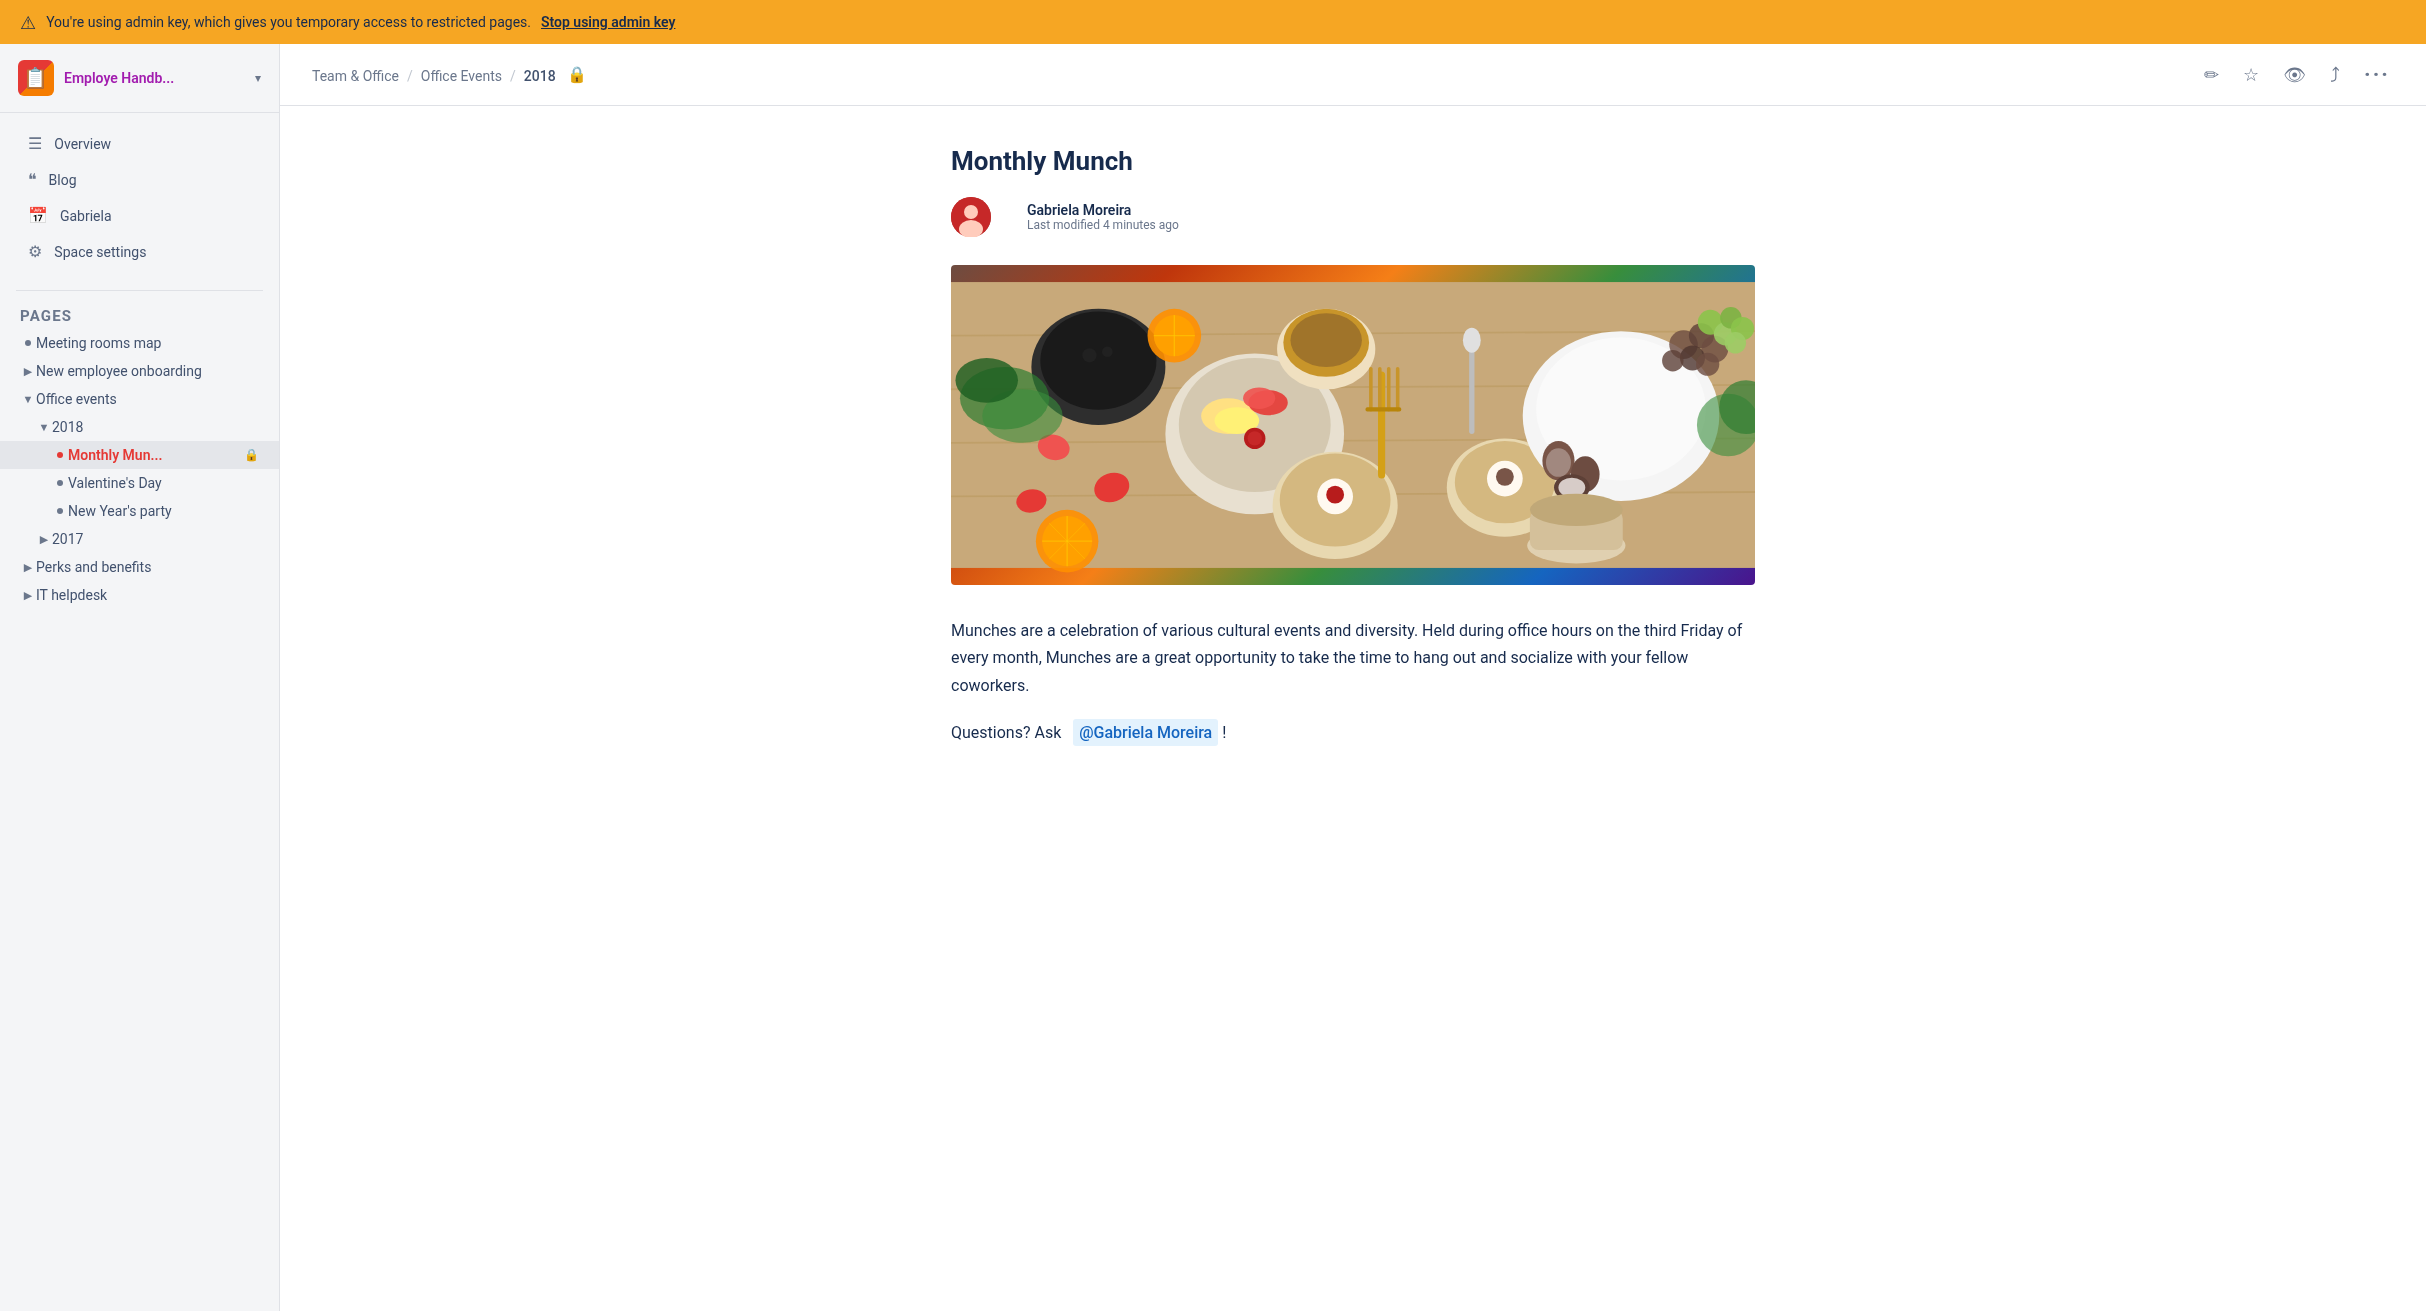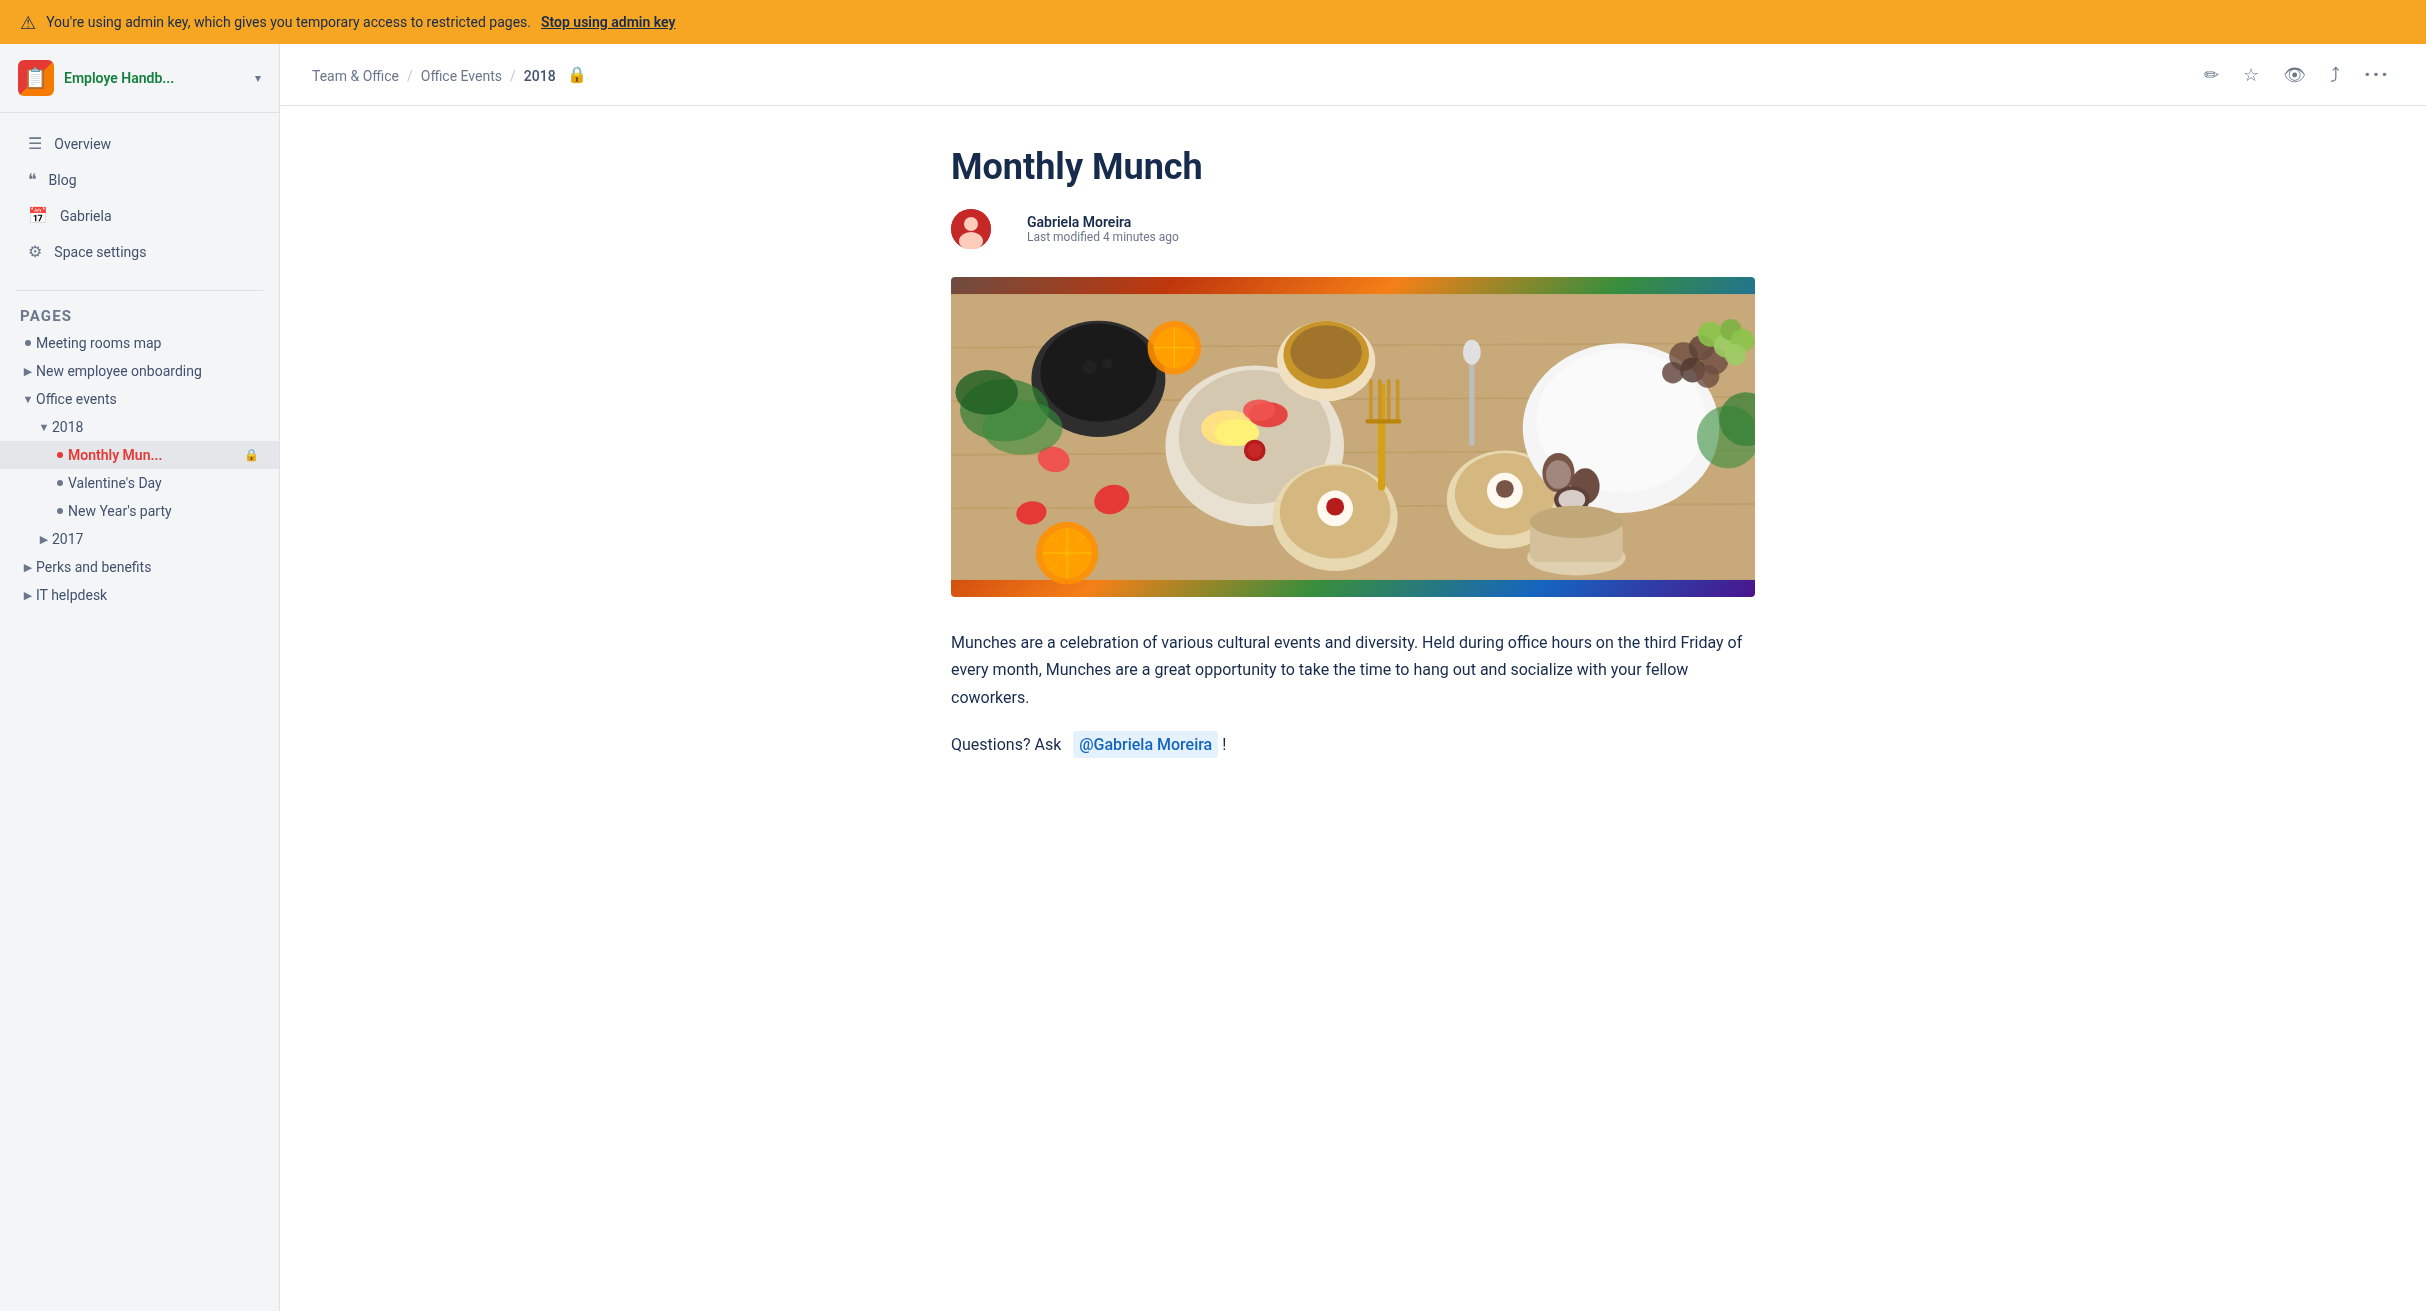--- a/index.html
+++ b/index.html
@@ -47,21 +47,21 @@
     .sidebar-logo {
       width: 36px;
       height: 36px;
       background: linear-gradient(135deg, #e53935 50%, #f57c00 50%);
       border-radius: 6px;
       display: flex;
       align-items: center;
       justify-content: center;
       font-size: 18px;
     }
-    .sidebar-title-text { font-size: 14px; font-weight: 600; color: #15803d; flex: 1; }
+    .sidebar-title-text { font-size: 14px; font-weight: 600; color: #a21caf; flex: 1; }
     .sidebar-chevron { color: #6b778c; font-size: 12px; cursor: pointer; }
 
     .sidebar-nav { padding: 12px 0; }
     .nav-item {
       display: flex;
       align-items: center;
       gap: 12px;
       padding: 8px 20px;
       font-size: 14px;
       color: #42526e;
@@ -148,21 +148,21 @@
 
     
     .content {
       max-width: 900px;
       margin: 0 auto;
       padding: 40px 48px 80px;
       width: 100%;
     }
 
     .page-title {
-      font-size: 36px;
+      font-size: 26px;
       font-weight: 700;
       color: #172b4d;
       margin-bottom: 20px;
       line-height: 1.2;
     }
 
     .author-row {
       display: flex;
       align-items: center;
       gap: 12px;

